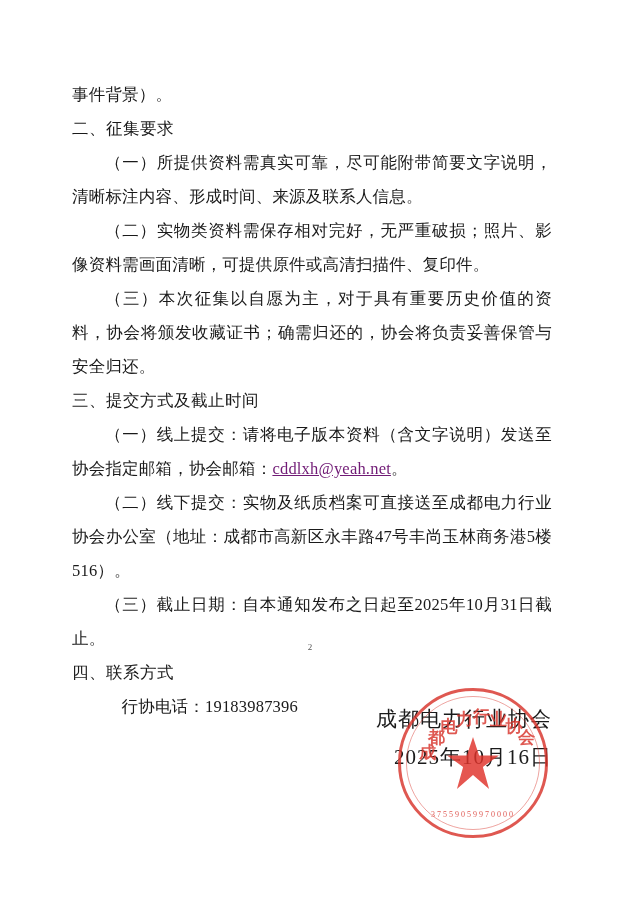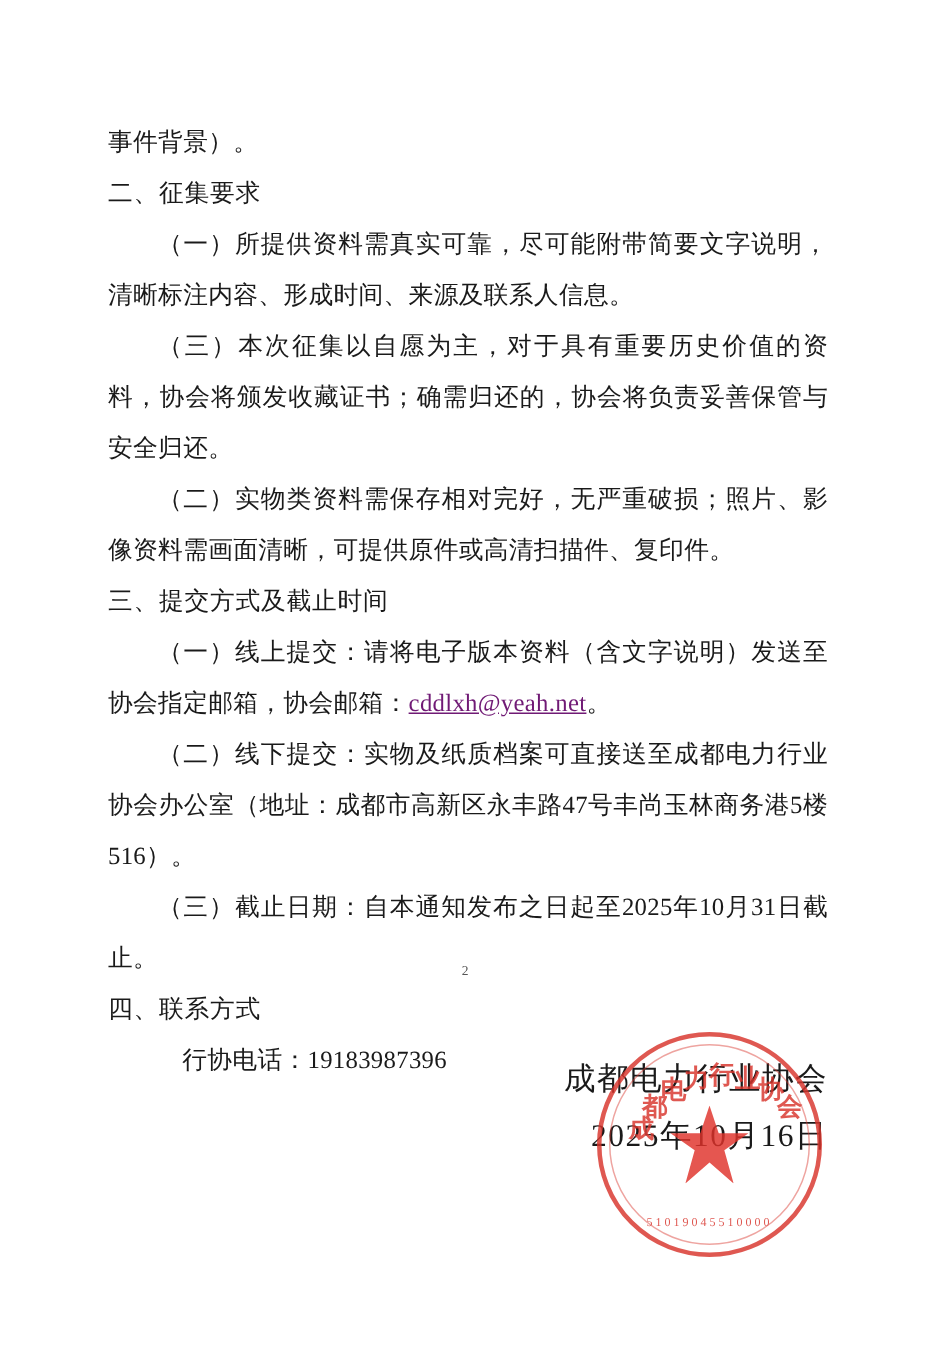--- a/index.html
+++ b/index.html
@@ -135,23 +135,23 @@
 <div class="page">
 
   <div class="doc-body">
 
     <p class="plain">事件背景）。</p>
 
     <p class="heading">二、征集要求</p>
 
     <p class="indent">（一）所提供资料需真实可靠，尽可能附带简要文字说明，清晰标注内容、形成时间、来源及联系人信息。</p>
 
+    <p class="indent">（二）实物类资料需保存相对完好，无严重破损；照片、影像资料需画面清晰，可提供原件或高清扫描件、复印件。</p>
+
     <p class="indent">（三）本次征集以自愿为主，对于具有重要历史价值的资料，协会将颁发收藏证书；确需归还的，协会将负责妥善保管与安全归还。</p>
-
-    <p class="indent">（二）实物类资料需保存相对完好，无严重破损；照片、影像资料需画面清晰，可提供原件或高清扫描件、复印件。</p>
 
     <p class="heading">三、提交方式及截止时间</p>
 
     <p class="indent"><span>（一）线上提交：请将电子版本资料（含文字说明）发送至协会指定邮箱，协会邮箱：</span><a class="link" href="#">cddlxh@yeah.net</a><span>。</span></p>
 
     <p class="indent">（二）线下提交：实物及纸质档案可直接送至成都电力行业协会办公室（地址：成都市高新区永丰路47号丰尚玉林商务港5楼516）。</p>
 
     <p class="indent">（三）截止日期：自本通知发布之日起至2025年10月31日截止。</p>
 
     <p class="heading">四、联系方式</p>
@@ -171,18 +171,18 @@
     <div class="seal-text">
       <span style="transform: rotate(-68deg) translate(0, -58px) rotate(68deg);">成</span>
       <span style="transform: rotate(-51deg) translate(0, -58px) rotate(51deg);">都</span>
       <span style="transform: rotate(-34deg) translate(0, -58px) rotate(34deg);">电</span>
       <span style="transform: rotate(-17deg) translate(0, -58px) rotate(17deg);">力</span>
       <span style="transform: rotate(0deg) translate(0, -58px) rotate(0deg);">行</span>
       <span style="transform: rotate(17deg) translate(0, -58px) rotate(-17deg);">业</span>
       <span style="transform: rotate(34deg) translate(0, -58px) rotate(-34deg);">协</span>
       <span style="transform: rotate(51deg) translate(0, -58px) rotate(-51deg);">会</span>
     </div>
-    <div class="seal-bottom">51019045510000</div>
+    <div class="seal-bottom">37559059970000</div>
   </div>
 
   <div class="page-number">2</div>
 
 </div>
 
 </body></html>

